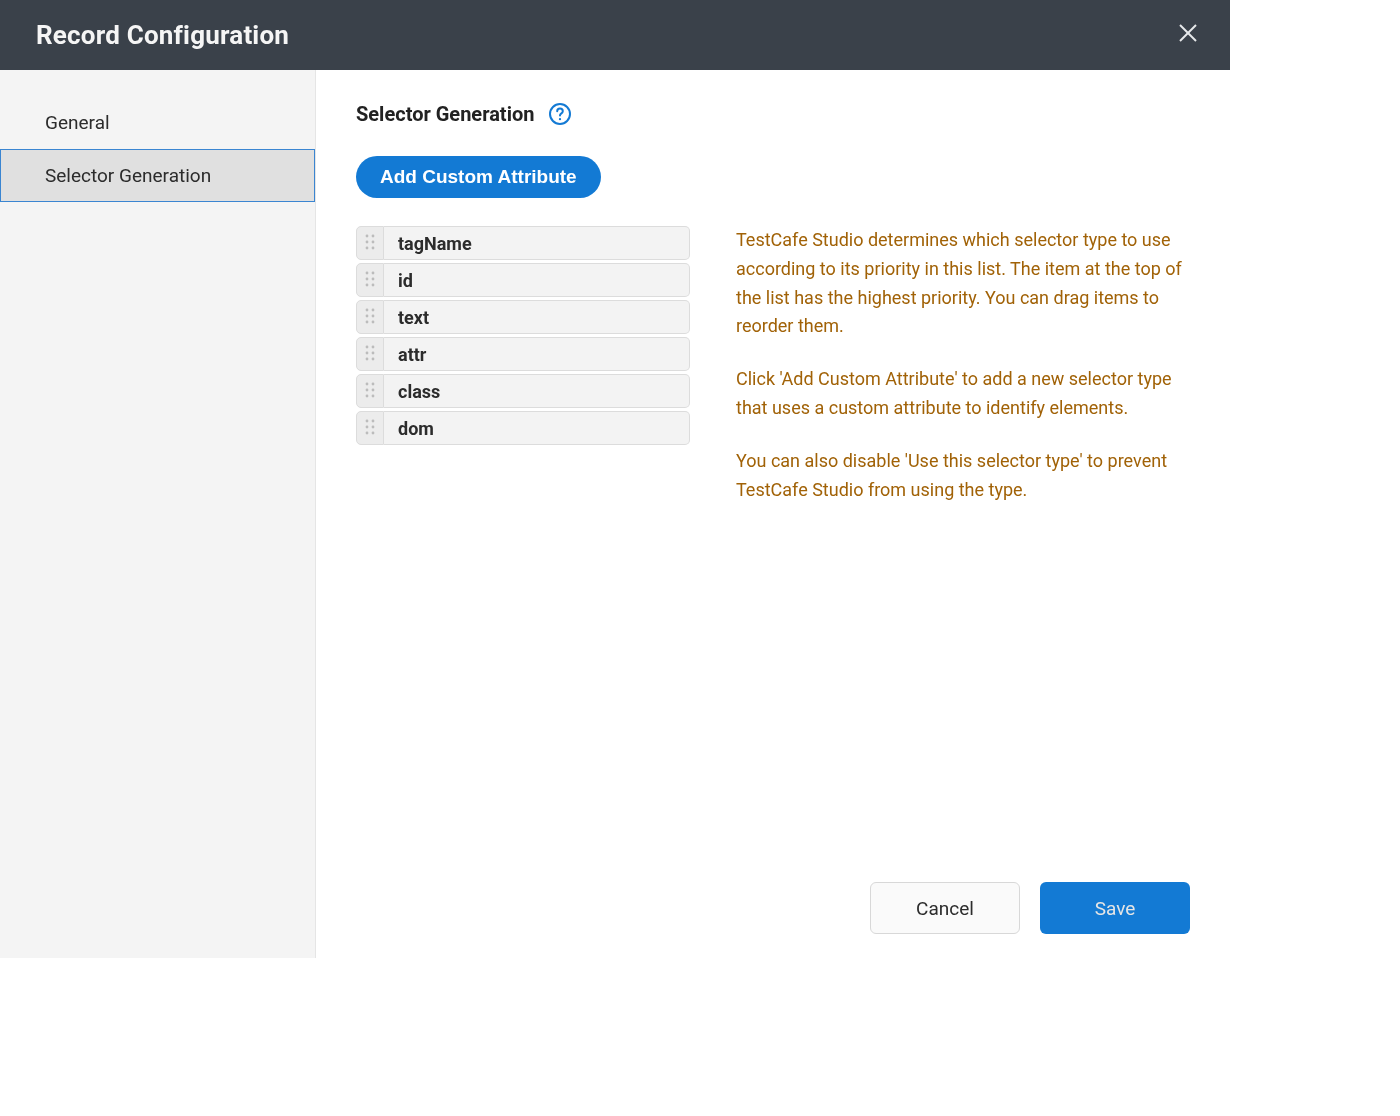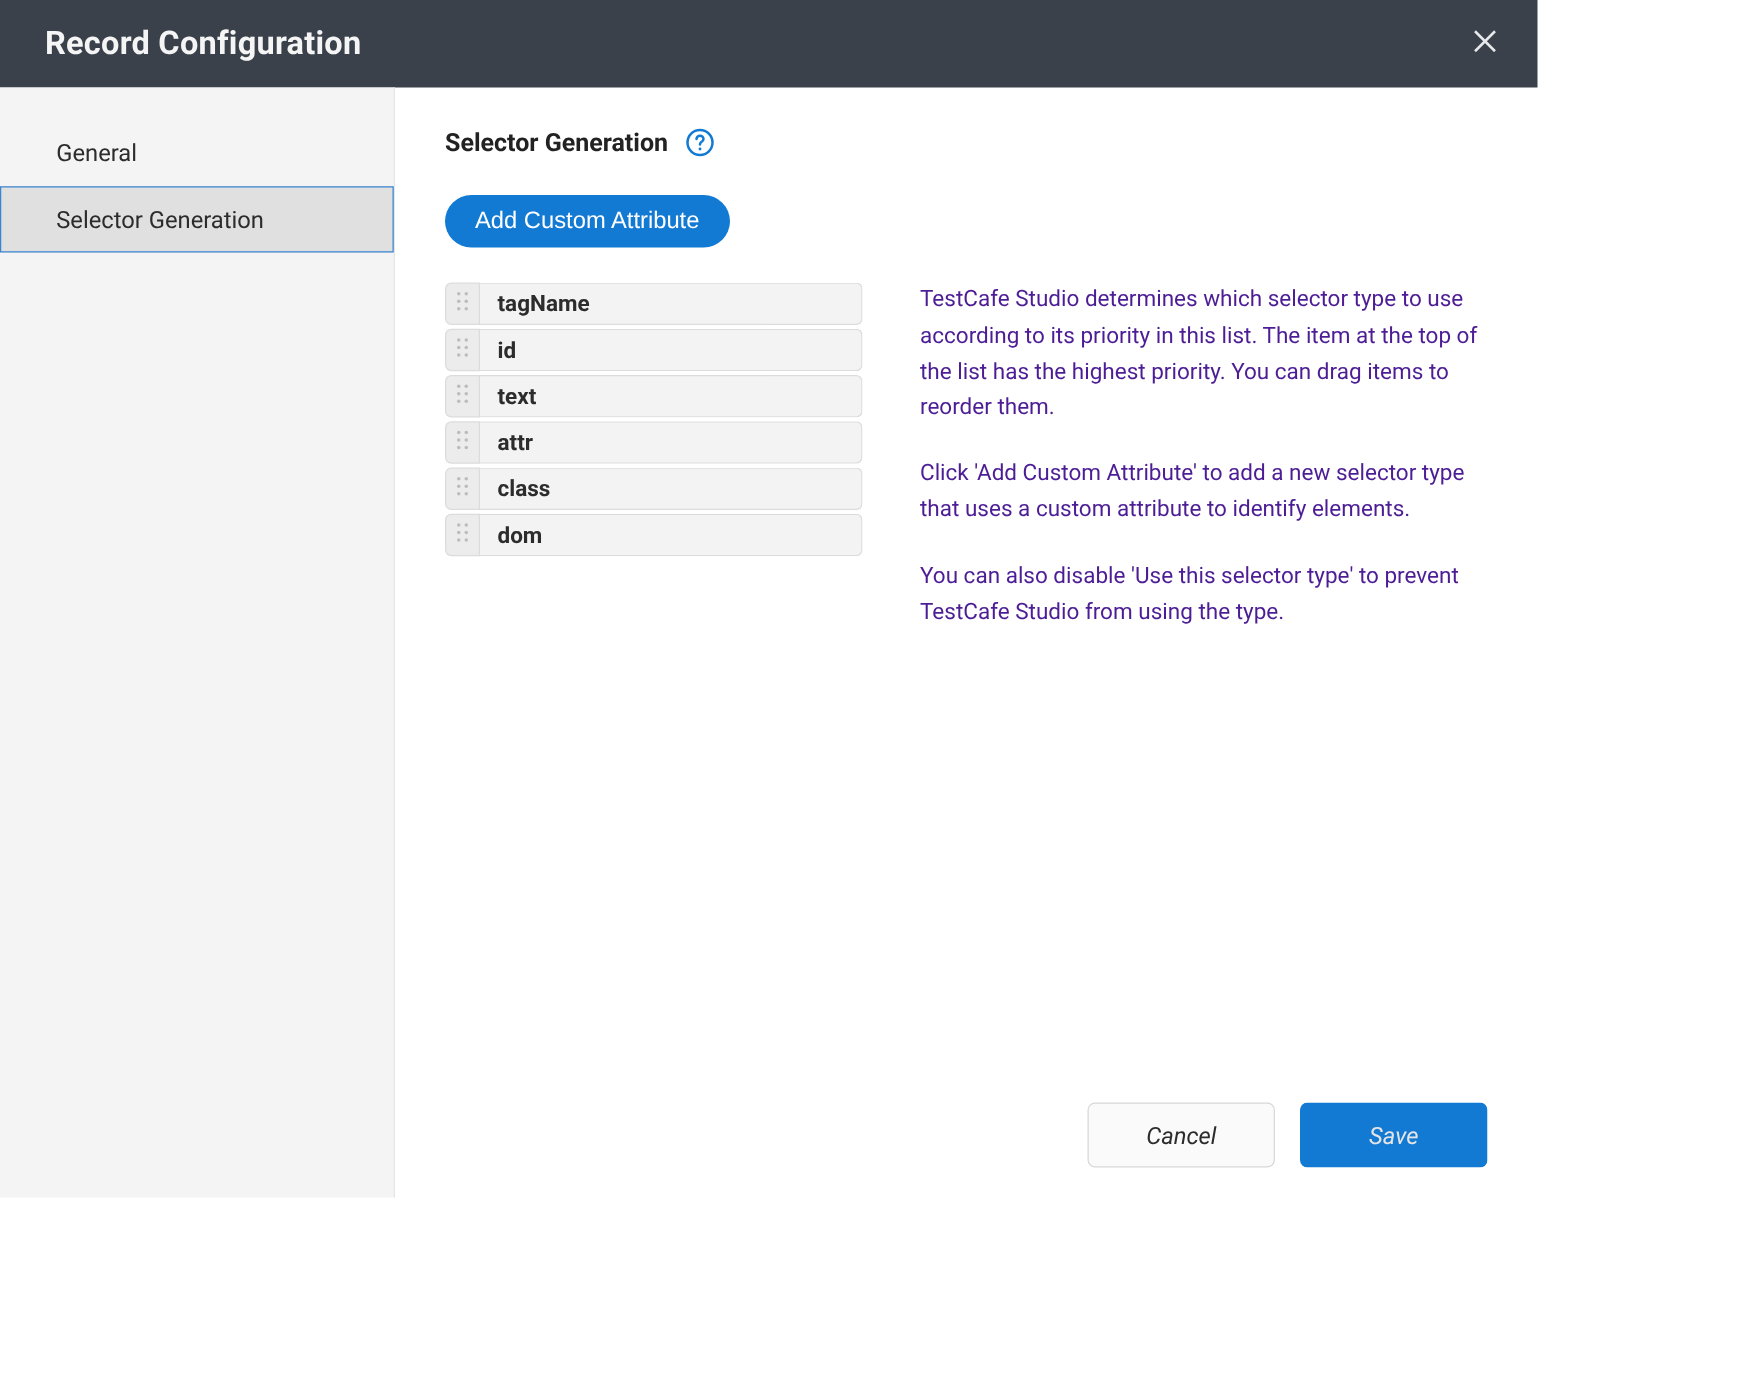--- a/index.html
+++ b/index.html
@@ -97,21 +97,21 @@
     display: flex; align-items: center; justify-content: center;
     cursor: pointer;
   }
   .help-icon svg { width: 24px; height: 24px; }
 
   .primary-btn {
     display: inline-block;
     background: #137ad4;
     color: #fff;
     font-size: 19px;
-    font-weight: 400;
+    font-weight: 700;
     padding: 10px 24px;
     border-radius: 22px;
     cursor: pointer;
     border: none;
   }
 
   .two-col {
     display: flex;
     gap: 46px;
     margin-top: 28px;
@@ -151,42 +151,41 @@
     align-items: center;
     font-size: 18px;
     color: #2c2c2c;
   }
 
   .description {
     flex: 1;
     max-width: 454px;
     font-size: 18px;
     line-height: 1.6;
-    color: #4c1d95;
+    color: #a16207;
   }
   .description p { margin-bottom: 24px; }
   .description p:last-child { margin-bottom: 0; }
 
   .footer {
     display: flex;
     justify-content: flex-end;
     gap: 20px;
     padding: 10px 40px 24px 40px;
   }
   .btn {
     min-width: 150px;
     height: 52px;
     border-radius: 6px;
     font-size: 19px;
     display: flex;
     align-items: center;
     justify-content: center;
     cursor: pointer;
     border: 1px solid transparent;
-    font-style: italic;
   }
   .btn.secondary {
     background: #fafafa;
     border: 1px solid #d8d8d8;
     color: #2c2c2c;
   }
   .btn.primary {
     background: #137ad4;
     color: #e5e5e5;
   }

